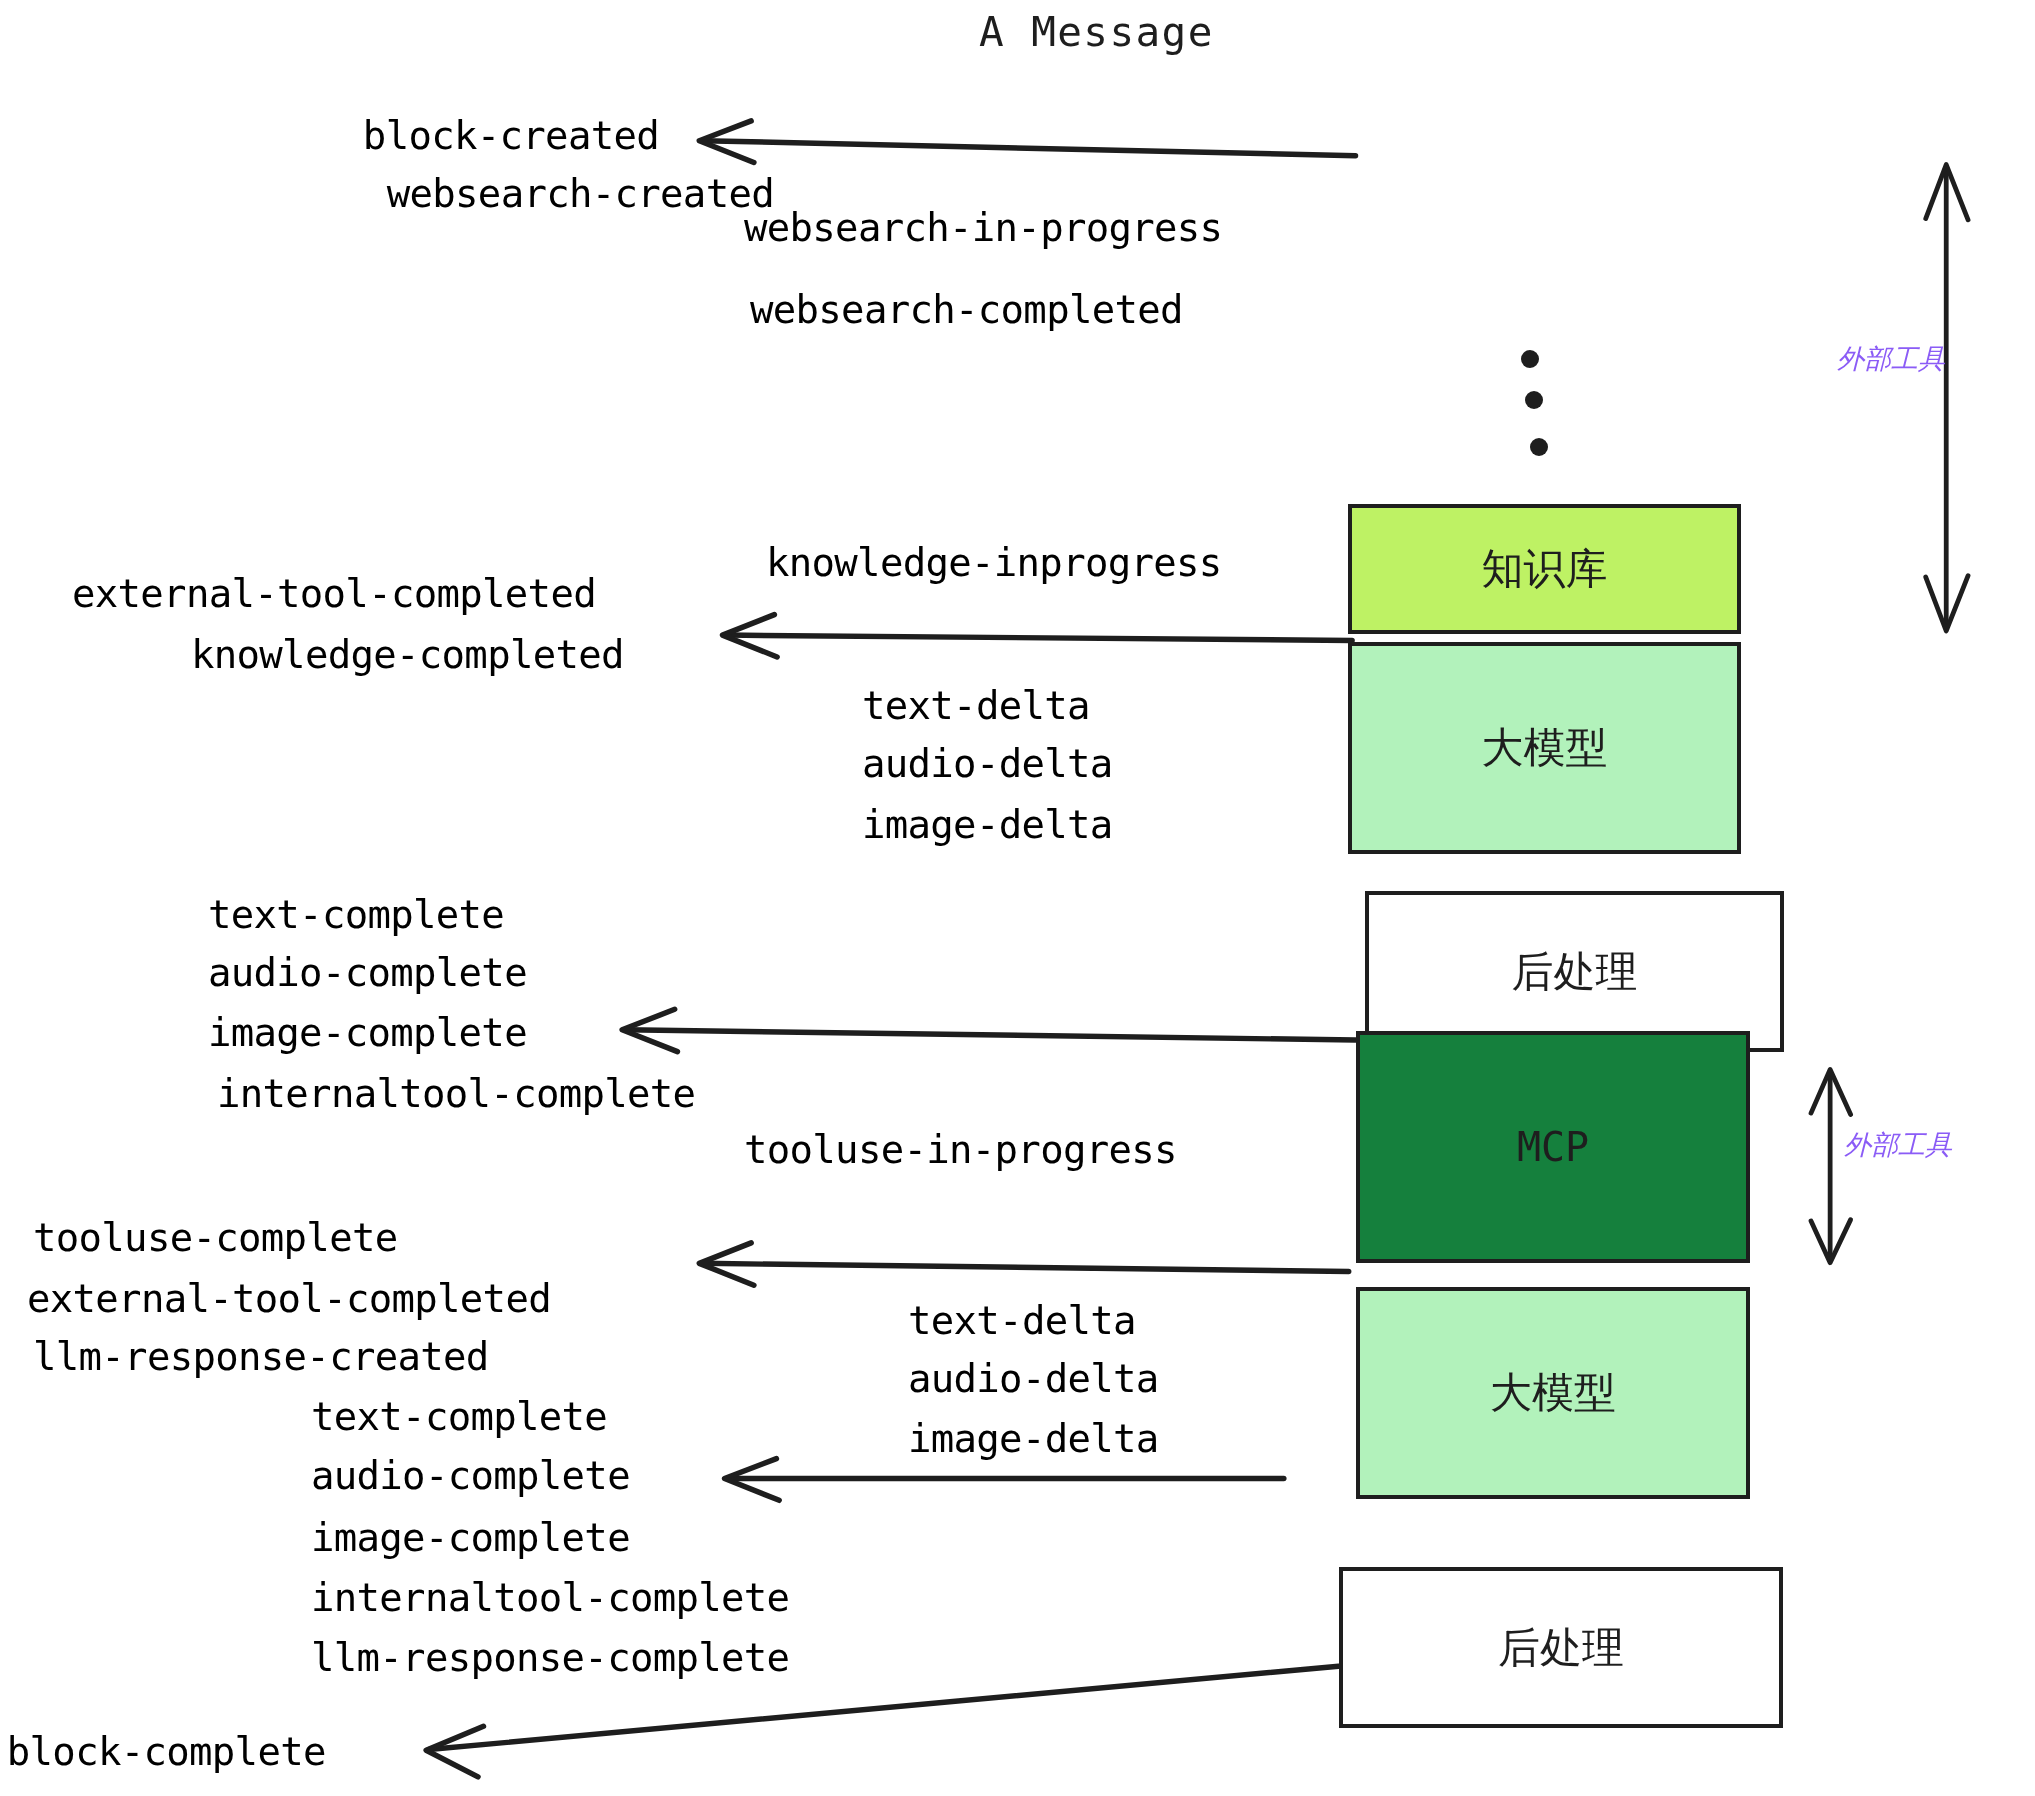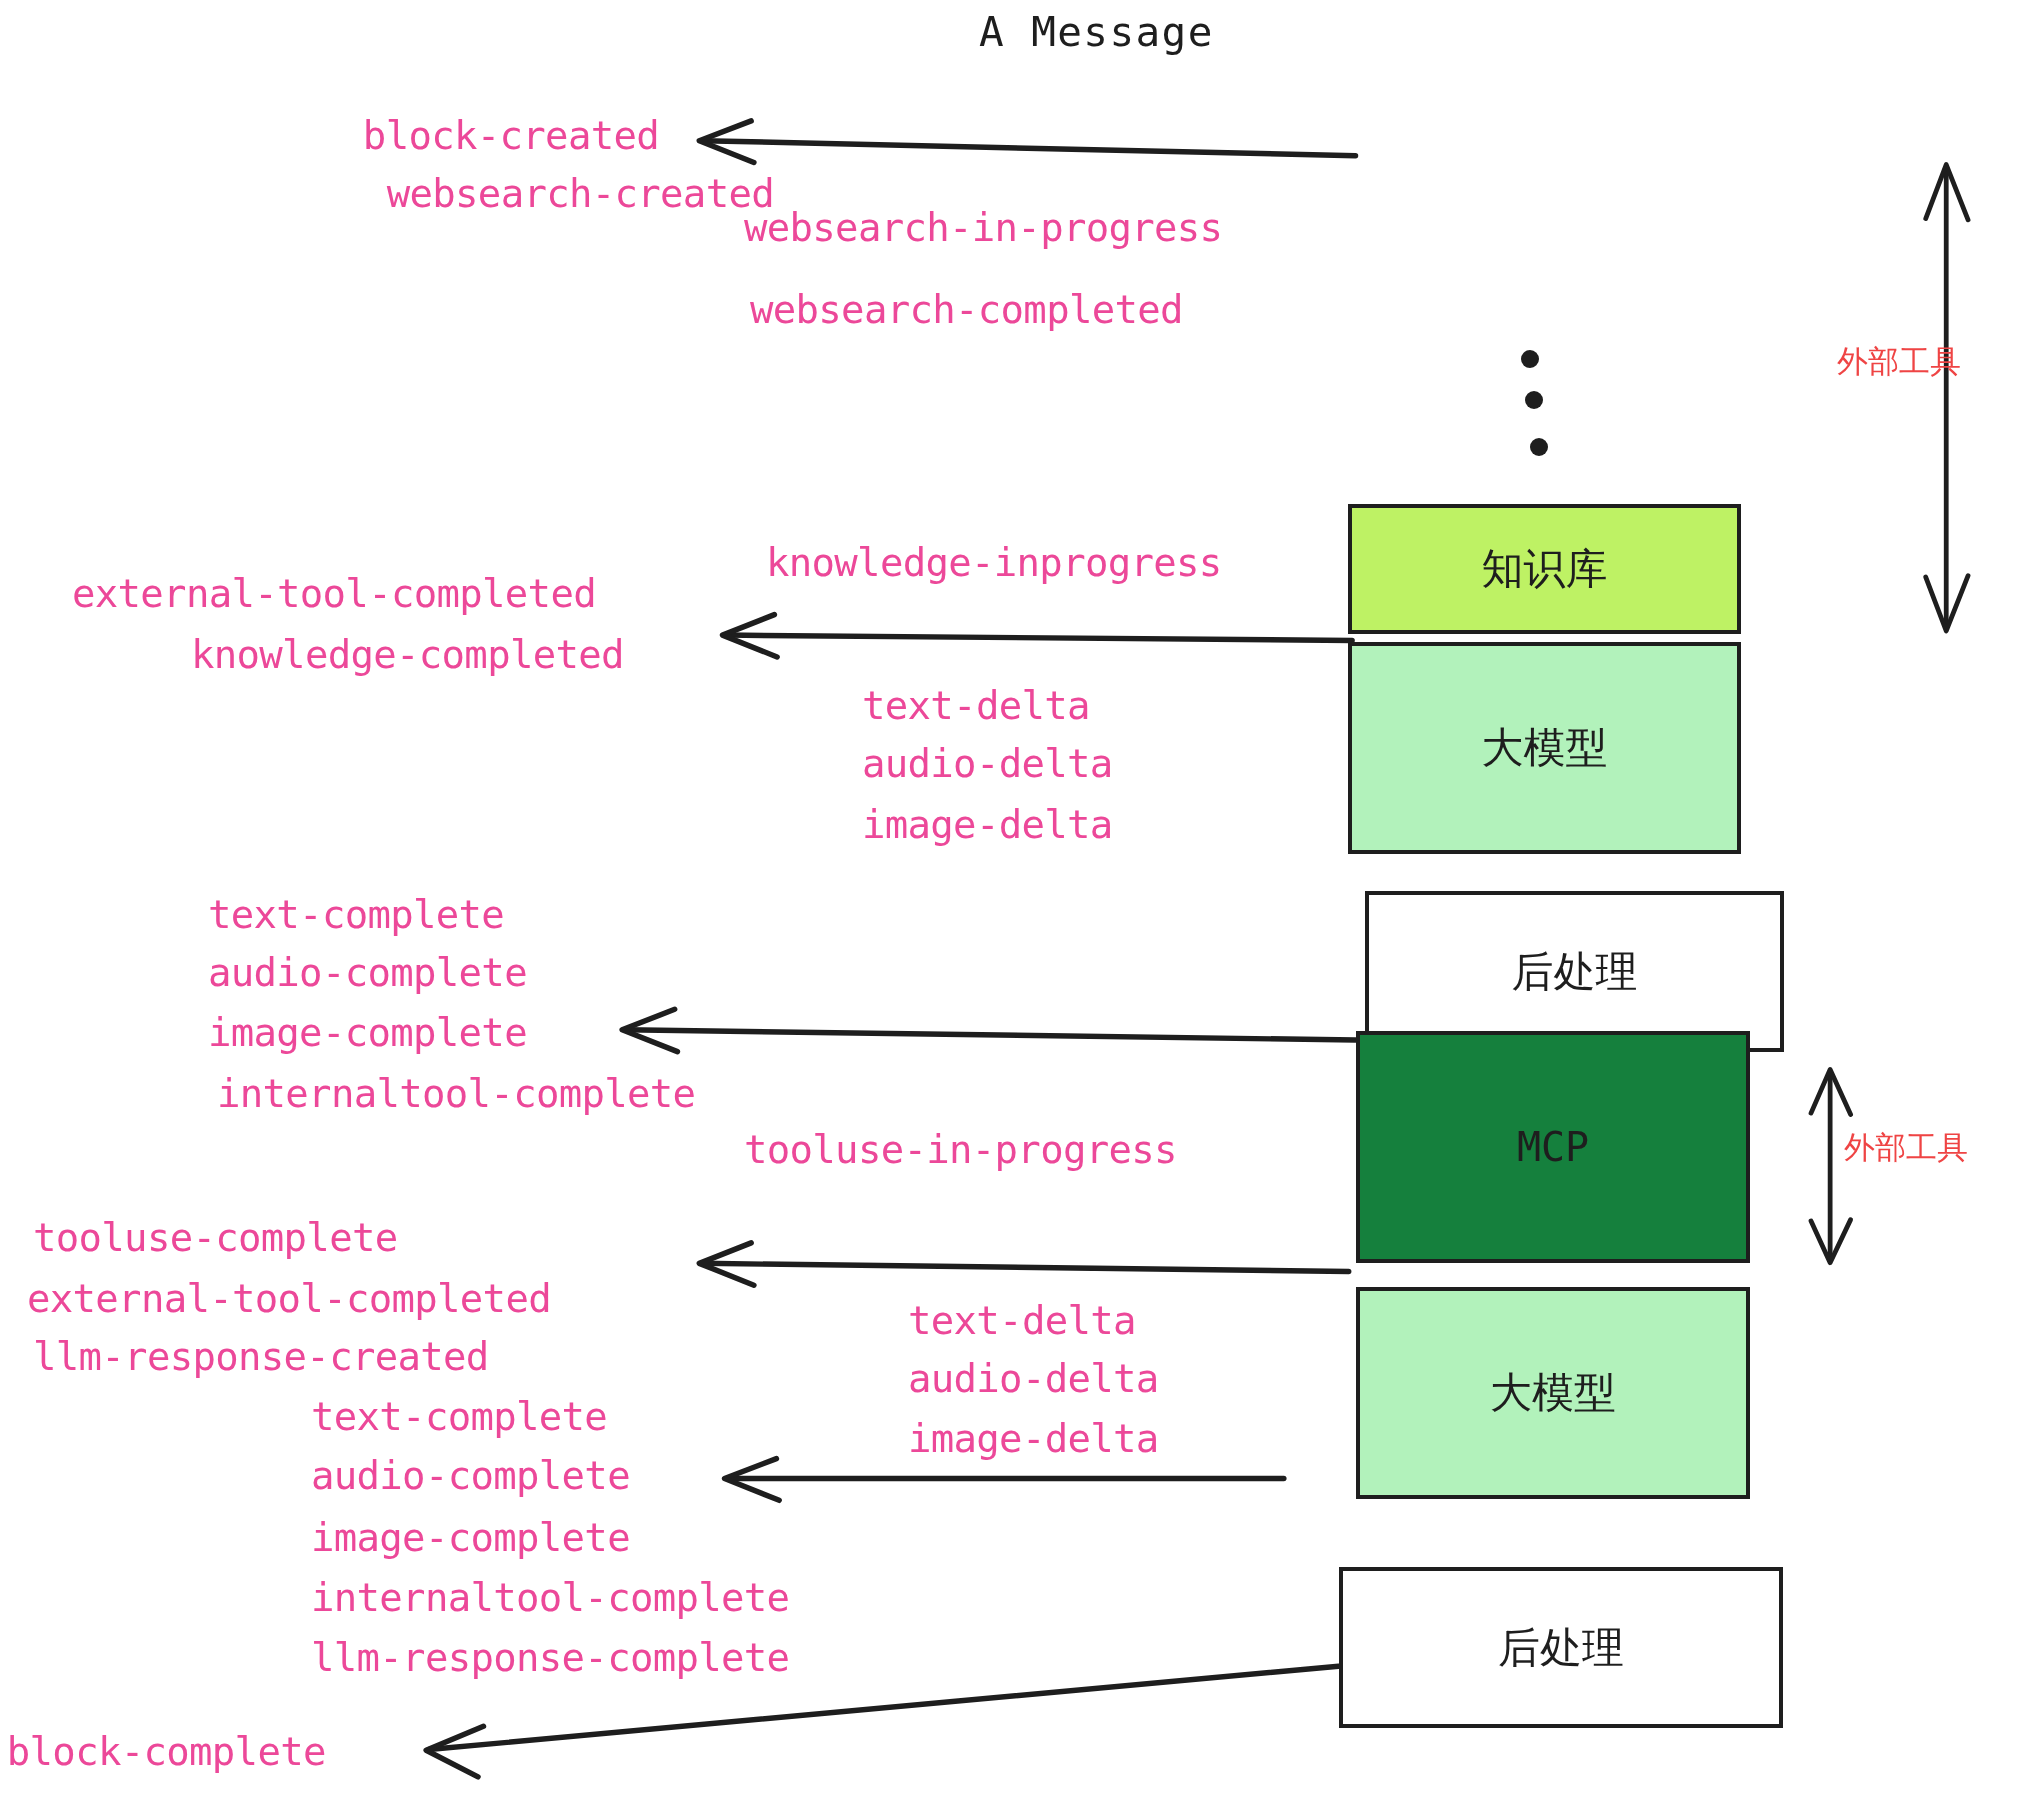--- a/index.html
+++ b/index.html
@@ -10,21 +10,21 @@
     position:relative;
     overflow:hidden;
   }
   #stage{position:absolute;left:0;top:0;width:2035px;height:1356px;}
   .lbl{
     position:absolute;
     white-space:nowrap;
     font-family:"DejaVu Sans Mono","Liberation Mono",monospace;
     font-size:39px;
     line-height:1;
-    color:#ec4899;
+    color:#000000;
     letter-spacing:-0.7px;
   }
   .lbl.r{transform:translateX(-100%);}
   .title{
     position:absolute;
     font-size:41px;
     letter-spacing:1.4px;
     color:#1e1e1e;
     white-space:nowrap;
   }
@@ -41,23 +41,24 @@
   }
   .box.mono{font-family:"DejaVu Sans Mono","Liberation Mono",monospace;font-size:40px;}
   .dot{
     position:absolute;
     width:18px;height:18px;border-radius:50%;
     background:#1e1e1e;
   }
   .sidelbl{
     position:absolute;
     font-family:"DejaVu Sans","Liberation Sans",sans-serif;
-    font-size:31px;
-    color:#ef4444;
+    font-size:27px;
+    color:#8b5cf6;
     white-space:nowrap;
+    font-style:italic;
   }
   svg.arrows{position:absolute;left:0;top:0;width:2035px;height:1796px;pointer-events:none;}
 </style>
 </head>
 <body>
 
 <div id="stage">
 
   <div class="title" style="left:979px;top:8.2px;">A Message</div>
 

